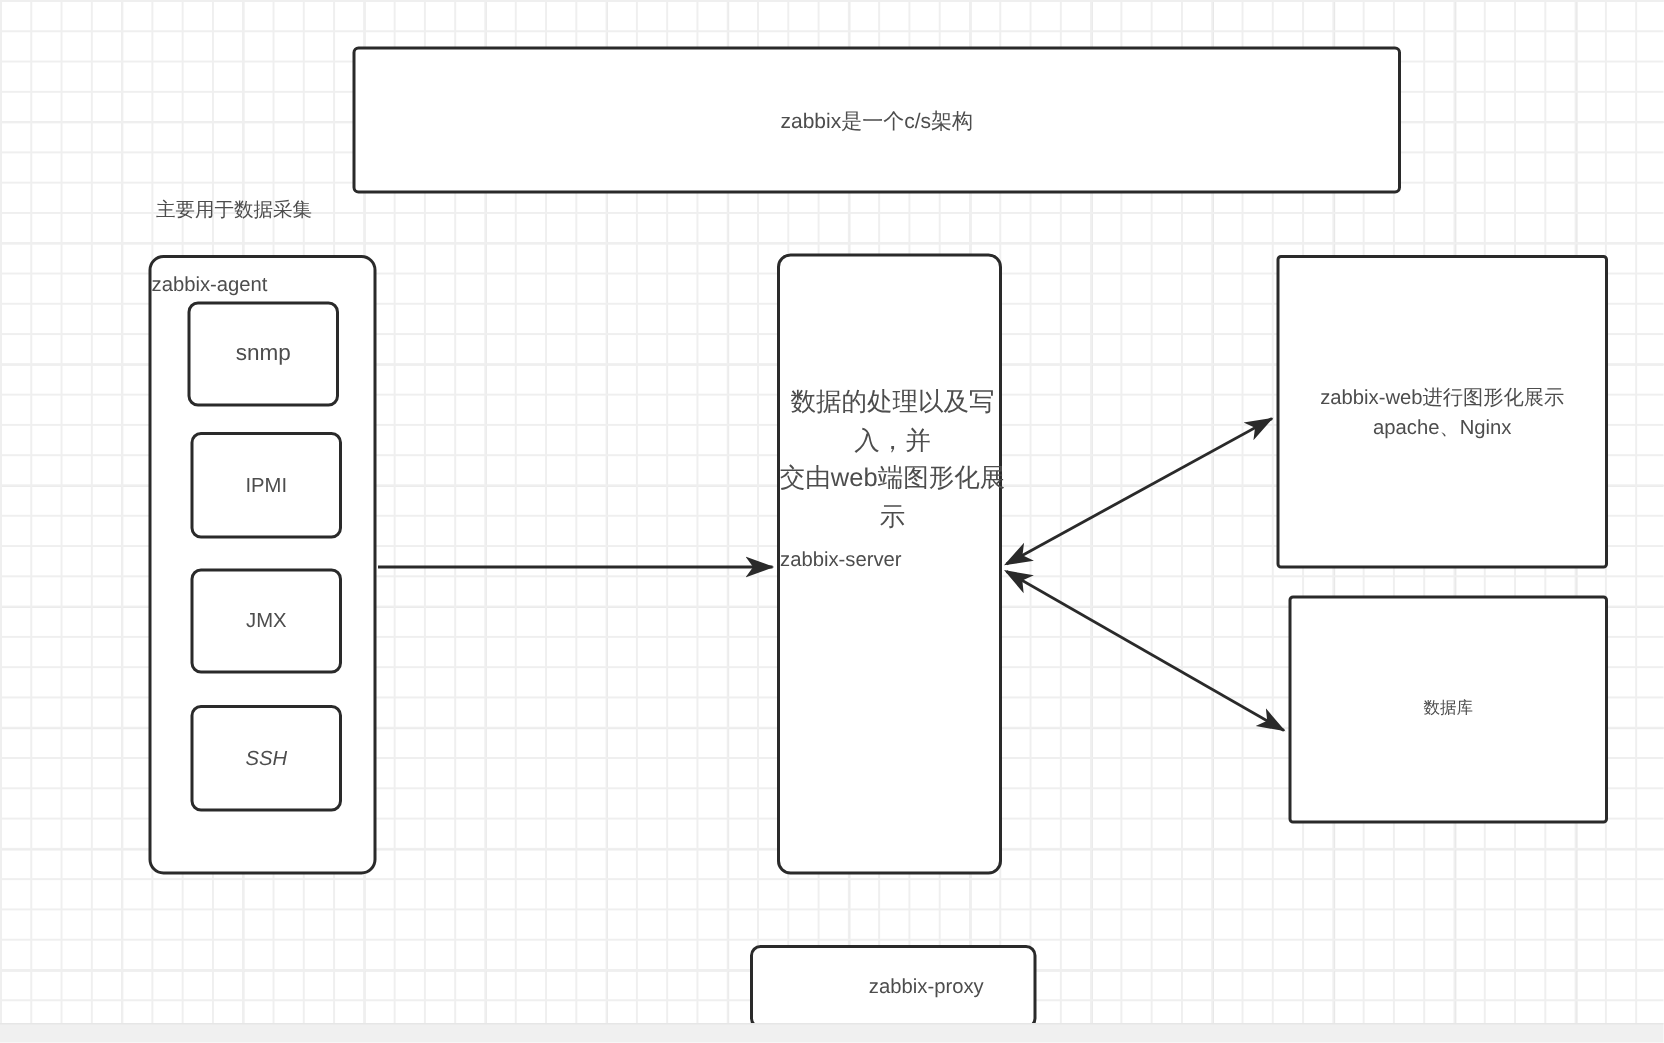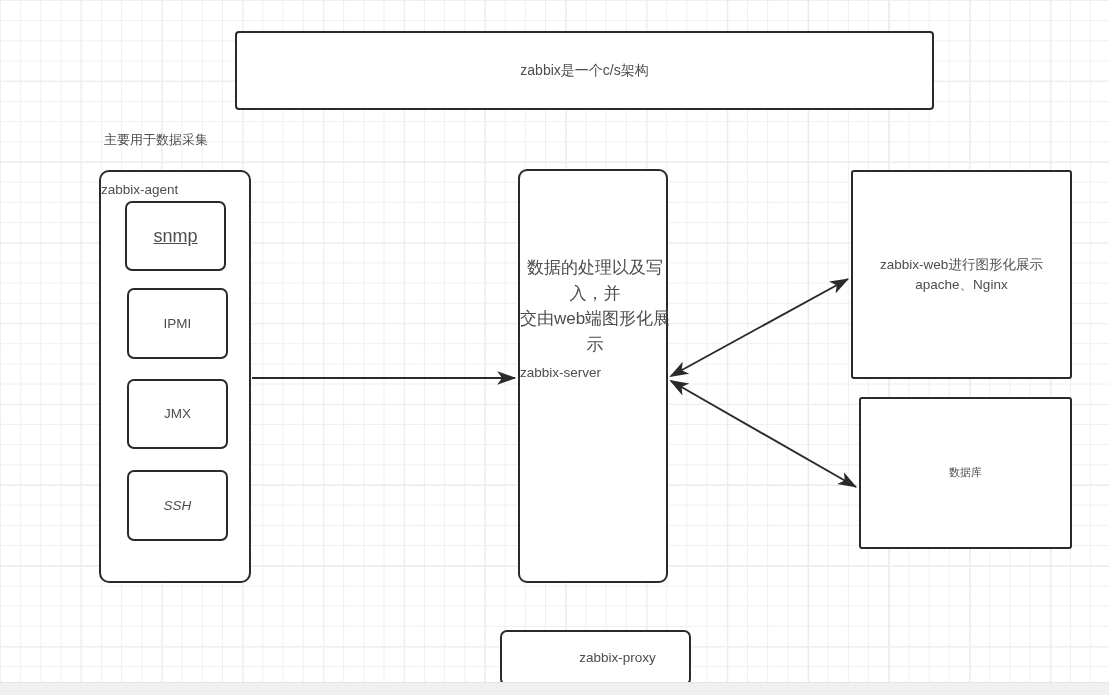--- a/index.html
+++ b/index.html
@@ -55,36 +55,36 @@
   }
 
   .rounded  { border-radius: 9px; }
   .rounded-sm { border-radius: 7px; }
   .sharp    { border-radius: 2px; }
 
   
 
   #title-box {
     left: 235px; top: 31px;
-    width: 699px; height: 79px;
+    width: 699px; height: 98px;
     font-size: 14px;
     border-radius: 4px;
   }
 
   #agent-box {
     left: 99px; top: 170px;
     width: 152px; height: 413px;
     align-items: flex-start;
     justify-content: flex-start;
     padding-top: 8px;
     font-size: 13.5px;
     border-radius: 10px;
   }
 
-  #snmp-box { left: 125px; top: 201px;  width: 101px; height: 70px; font-size: 18px; text-decoration: underline; }
+  #snmp-box { left: 125px; top: 201px;  width: 101px; height: 70px; font-size: 15px; }
   #ipmi-box { left: 127px; top: 288px;  width: 101px; height: 71px; font-size: 13.5px; }
   #jmx-box  { left: 127px; top: 379px;  width: 101px; height: 70px; font-size: 13.5px; }
   #ssh-box  { left: 127px; top: 470px;  width: 101px; height: 71px; font-size: 13.5px; font-style: italic; }
 
   #server-box {
     left: 518px; top: 169px;
     width: 150px; height: 414px;
     font-size: 13.5px;
     border-radius: 9px;
     position: absolute;

